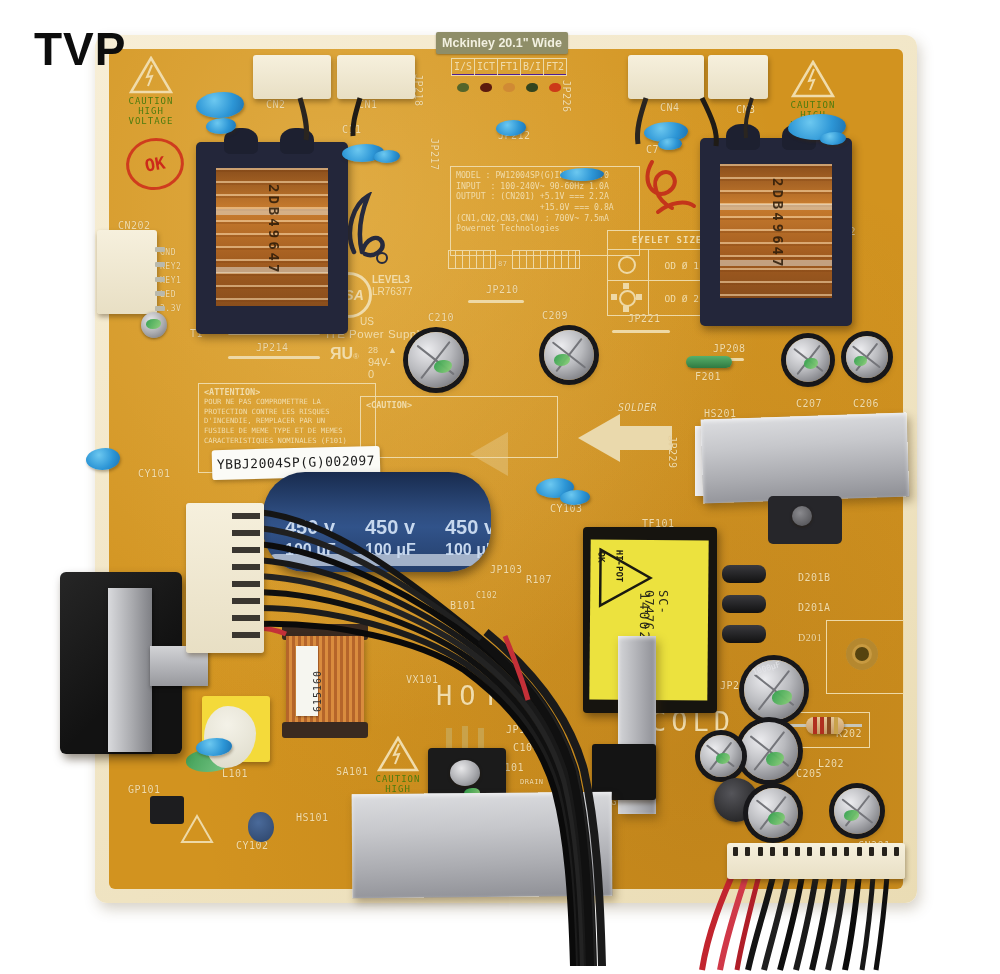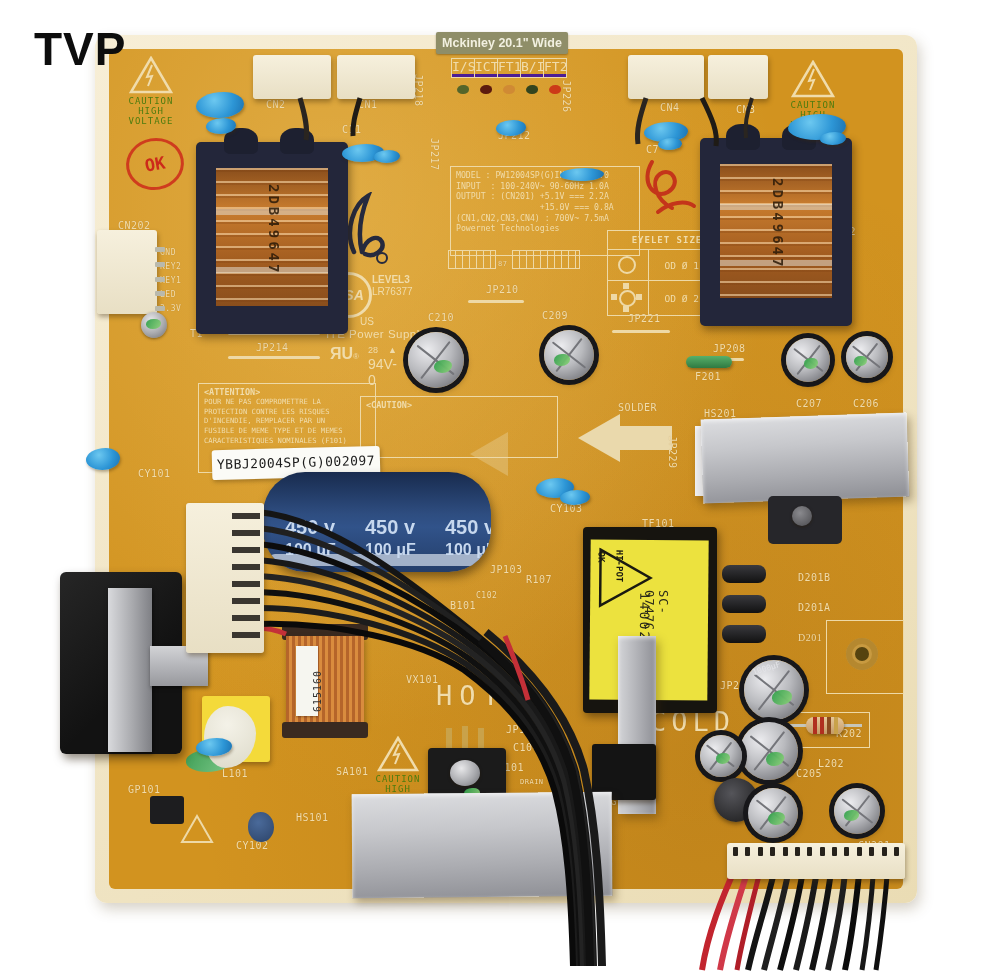--- a/index.html
+++ b/index.html
@@ -36,21 +36,21 @@
   .copper{position:absolute;left:20px;top:26px;right:20px;bottom:28px;background:
     repeating-linear-gradient(180deg,rgba(255,225,180,.55) 0 2px,rgba(120,60,15,.25) 2px 4px,transparent 4px 13px),
     linear-gradient(180deg,#8a4e1c,#c87c2e 30%,#a25c20 68%,#8a4e1c);}
   .tape{position:absolute;left:0;right:0;height:6px;background:rgba(225,220,208,.55);}
   .stamp{position:absolute;font-family:"DejaVu Sans Mono",monospace;font-weight:bold;color:rgba(42,26,8,.85);letter-spacing:3px;transform:rotate(90deg);transform-origin:left top;font-size:14px;}
   .bump{position:absolute;width:34px;height:26px;background:#1d2030;border-radius:45% 45% 20% 20%;}
   .conn{position:absolute;background:linear-gradient(180deg,#f6f0dd,#e8dfc4);border-radius:3px;box-shadow:1px 3px 5px rgba(60,40,10,.4);}
   .tg{position:absolute;display:flex;}
   .tg .col{width:22px;border:1px solid #ecd9a8;border-left-width:0;}
   .tg .col:first-child{border-left-width:1px;}
-  .tg .h{display:block;height:15px;line-height:15px;text-align:center;font-size:13px;color:#f0dcab;font-family:"DejaVu Sans Mono",monospace;border-bottom:3px solid #4c1d95;}
+  .tg .h{display:block;height:15px;line-height:15px;text-align:center;font-size:10px;color:#f0dcab;font-family:"DejaVu Sans Mono",monospace;border-bottom:1px solid #4c1d95;}
   .tg .dcell{position:relative;height:32px;}
   .tg-dot{position:absolute;left:5px;top:8px;width:12px;height:9px;border-radius:55% 45% 50% 50%;}
   .ey td{border:1px solid #eed9a6;color:#f0dcab;font-family:"DejaVu Sans Mono",monospace;}
 </style>
 </head>
 <body>
 
 <div class="stage">
 
   <div class="a board-edge">
@@ -117,21 +117,21 @@
     <span style="position:absolute;left:46px;top:2px;font-size:10px;font-weight:bold">LEVEL3</span>
     <span style="position:absolute;left:46px;top:14px;font-size:10px">LR76377</span>
     <span style="position:absolute;left:2px;top:42px;font-size:10px">C</span>
     <span style="position:absolute;left:34px;top:44px;font-size:10px">US</span>
     <span style="position:absolute;left:0px;top:56px;font-size:11.5px;letter-spacing:.5px;white-space:nowrap">ITE Power Supply</span>
   </div>
   <div class="a" style="left:330px;top:345px;color:#f0dcab">
     <span style="font-weight:bold;font-size:16px">ЯU</span><span style="font-size:8px">®</span>
     <span style="position:absolute;left:38px;top:0;font-size:9px">28</span>
     <span style="position:absolute;left:58px;top:0;font-size:9px">▲</span>
-    <span style="position:absolute;left:38px;top:11px;font-size:14px">94V-0</span>
+    <span style="position:absolute;left:38px;top:11px;font-size:11px">94V-0</span>
   </div>
 
   <div class="a ssbox mono" style="left:198px;top:383px;width:166px;height:82px;padding:3px 5px">
     <div style="font-size:8.5px;font-weight:bold">&lt;ATTENTION&gt;</div>
     <div style="font-size:7.2px;line-height:1.35;white-space:pre-line">POUR NE PAS COMPROMETTRE LA
 PROTECTION CONTRE LES RISQUES
 D'INCENDIE, REMPLACER PAR UN
 FUSIBLE DE MEME TYPE ET DE MEMES
 CARACTERISTIQUES NOMINALES (F101)</div>
   </div>
@@ -206,21 +206,21 @@
       <span class="sslabel" style="left: 486px; top: 284px;">JP210</span>
       <span class="sslabel" style="left: 428px; top: 312px;">C210</span>
       <span class="sslabel" style="left: 542px; top: 310px;">C209</span>
       <span class="sslabel" style="left: 628px; top: 313px;">JP221</span>
       <span class="sslabel" style="left: 713px; top: 343px;">JP208</span>
       <span class="sslabel" style="left: 695px; top: 371px;">F201</span>
       <span class="sslabel" style="left: 796px; top: 398px;">C207</span>
       <span class="sslabel" style="left: 853px; top: 398px;">C206</span>
       <span class="sslabel" style="left: 852px; top: 282px; transform: rotate(90deg);">JP206</span>
       <span class="sslabel" style="left: 704px; top: 408px;">HS201</span>
-      <span class="sslabel" style="left: 618px; top: 402px;">SOLDER</span>
+      <span class="sslabel" style="left: 618px; top: 402px; font-style: italic;">SOLDER</span>
       <span class="sslabel" style="left: 678px; top: 436px; transform: rotate(90deg);">JP229</span>
       <span class="sslabel" style="left: 138px; top: 468px;">CY101</span>
       <span class="sslabel" style="left: 550px; top: 503px;">CY103</span>
       <span class="sslabel" style="left: 642px; top: 518px;">TF101</span>
       <span class="sslabel" style="left: 490px; top: 564px;">JP103</span>
       <span class="sslabel" style="left: 526px; top: 574px;">R107</span>
       <span class="sslabel" style="left: 476px; top: 591px; font-size: 8px;">C102</span>
       <span class="sslabel" style="left: 450px; top: 600px;">B101</span>
       <span class="sslabel" style="left: 798px; top: 572px;">D201B</span>
       <span class="sslabel" style="left: 798px; top: 602px;">D201A</span>

